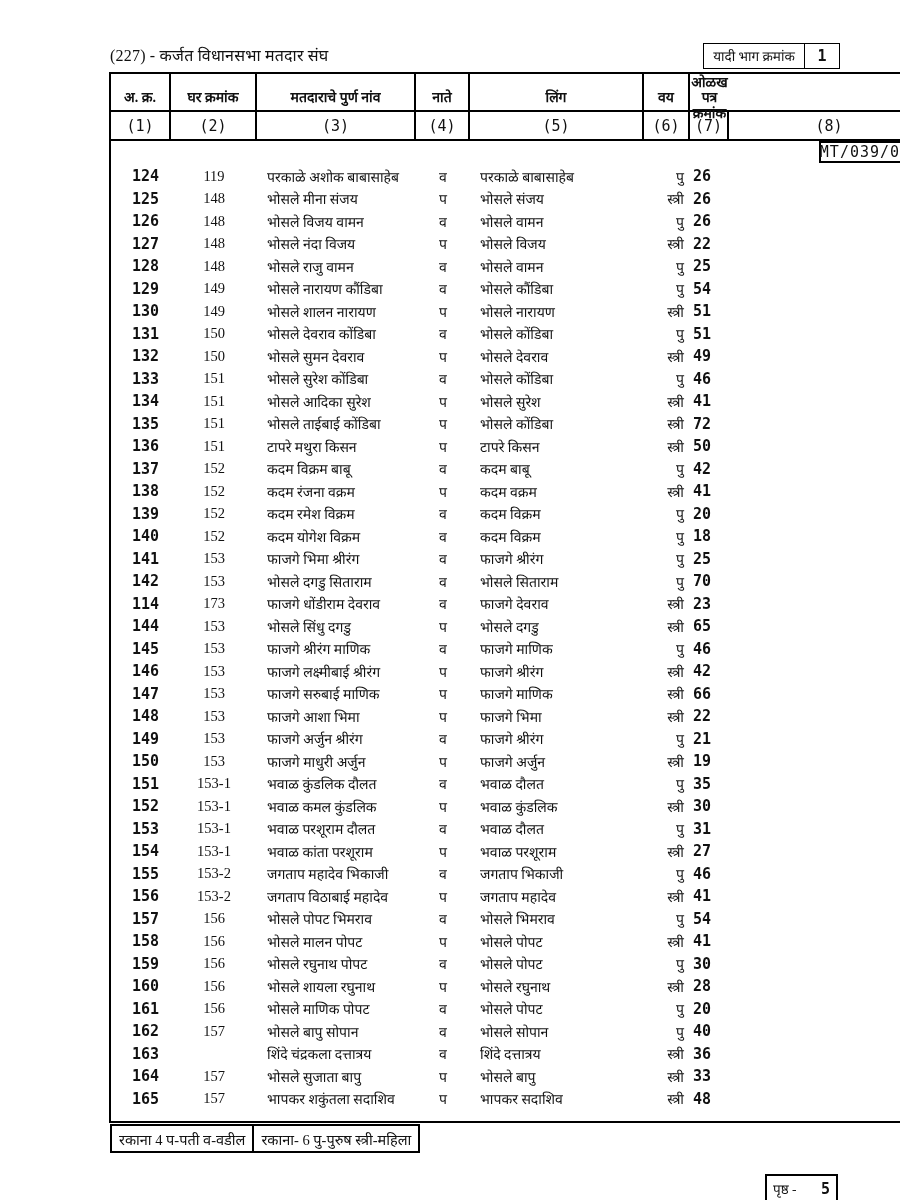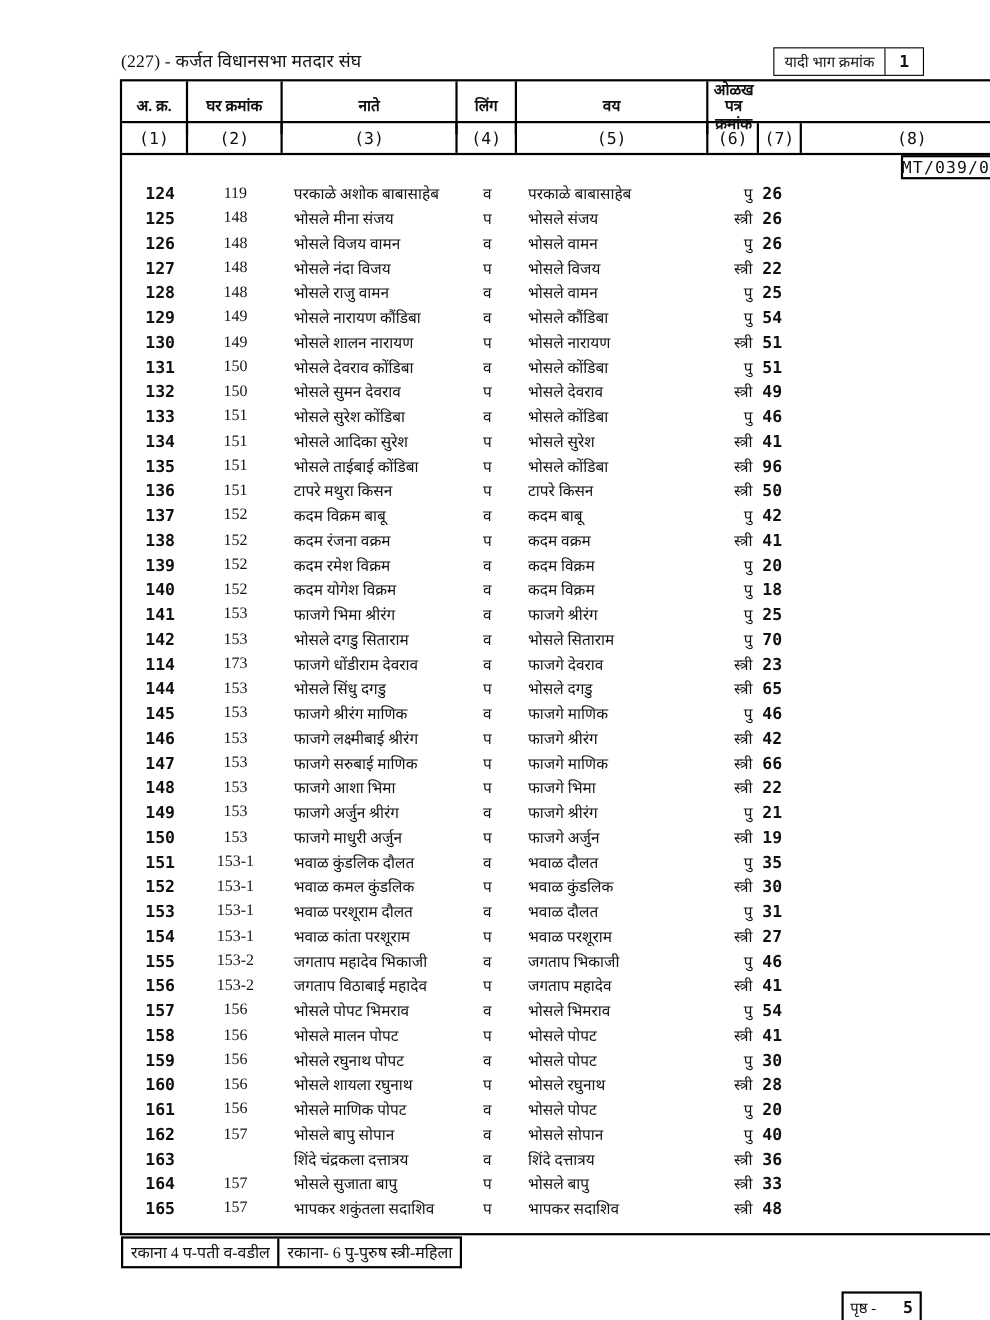--- a/index.html
+++ b/index.html
@@ -104,20 +104,21 @@
 
 <div class="list-part-box">
   <div class="list-part-label">यादी भाग क्रमांक</div>
   <div class="list-part-value mono">1</div>
 </div>
 
 <div class="main-table">
   <div class="grid-row head-row1">
     <div class="head-cell">अ. क्र.</div>
     <div class="head-cell">घर क्रमांक</div>
+    <div class="head-cell">मतदाराचे पुर्ण नांव</div>
     <div class="head-cell">नाते</div>
     <div class="head-cell">लिंग</div>
     <div class="head-cell">वय</div>
     <div class="head-cell">ओळख पत्र क्रमांक</div>
   </div>
   <div class="grid-row head-row2">
     <div class="num-cell">(1)</div>
     <div class="num-cell">(2)</div>
     <div class="num-cell">(3)</div>
     <div class="num-cell">(4)</div>
@@ -250,21 +251,21 @@
     <div class="c-id"></div>
   </div>
 
   <div class="grid-row body-row">
     <div class="c-serial">135</div>
     <div class="c-house">151</div>
     <div class="c-name">भोसले ताईबाई कोंडिबा</div>
     <div class="c-rel">प</div>
     <div class="c-relname">भोसले कोंडिबा</div>
     <div class="c-gender">स्त्री</div>
-    <div class="c-age">96</div>
+    <div class="c-age">72</div>
     <div class="c-id"></div>
   </div>
 
   <div class="grid-row body-row">
     <div class="c-serial">136</div>
     <div class="c-house">151</div>
     <div class="c-name">टापरे मथुरा किसन</div>
     <div class="c-rel">प</div>
     <div class="c-relname">टापरे किसन</div>
     <div class="c-gender">स्त्री</div>

